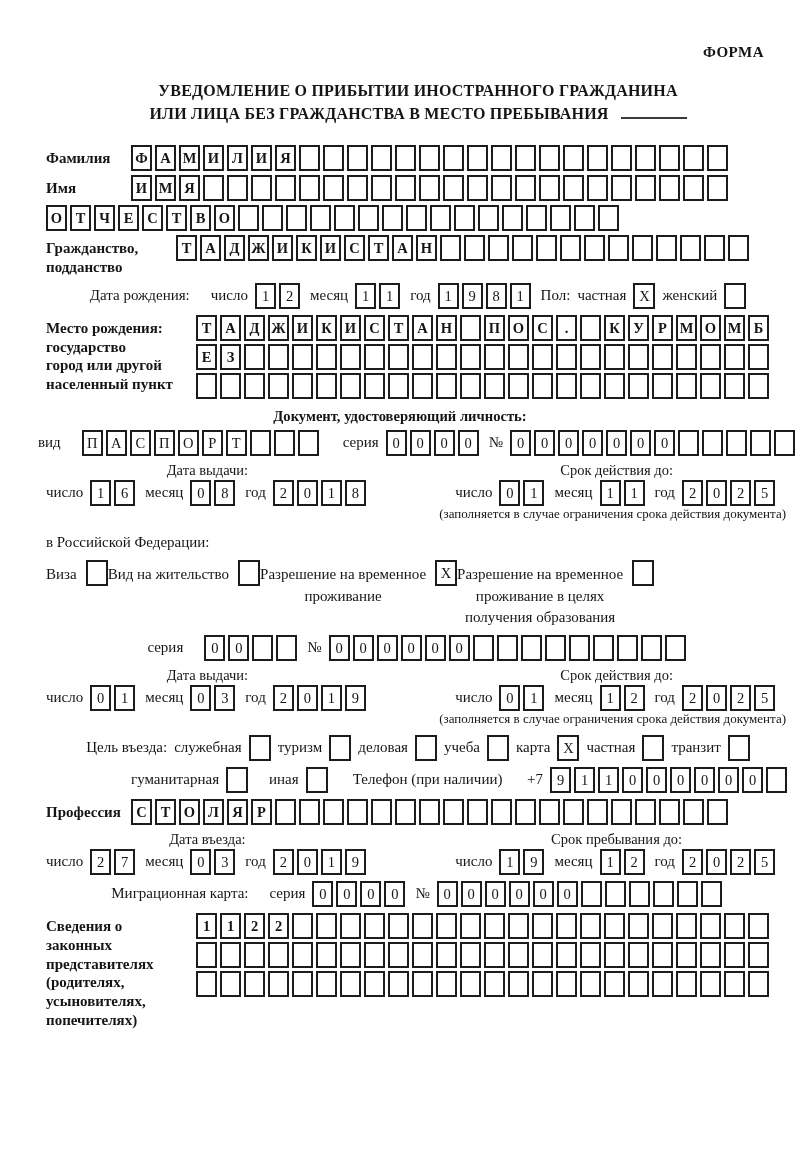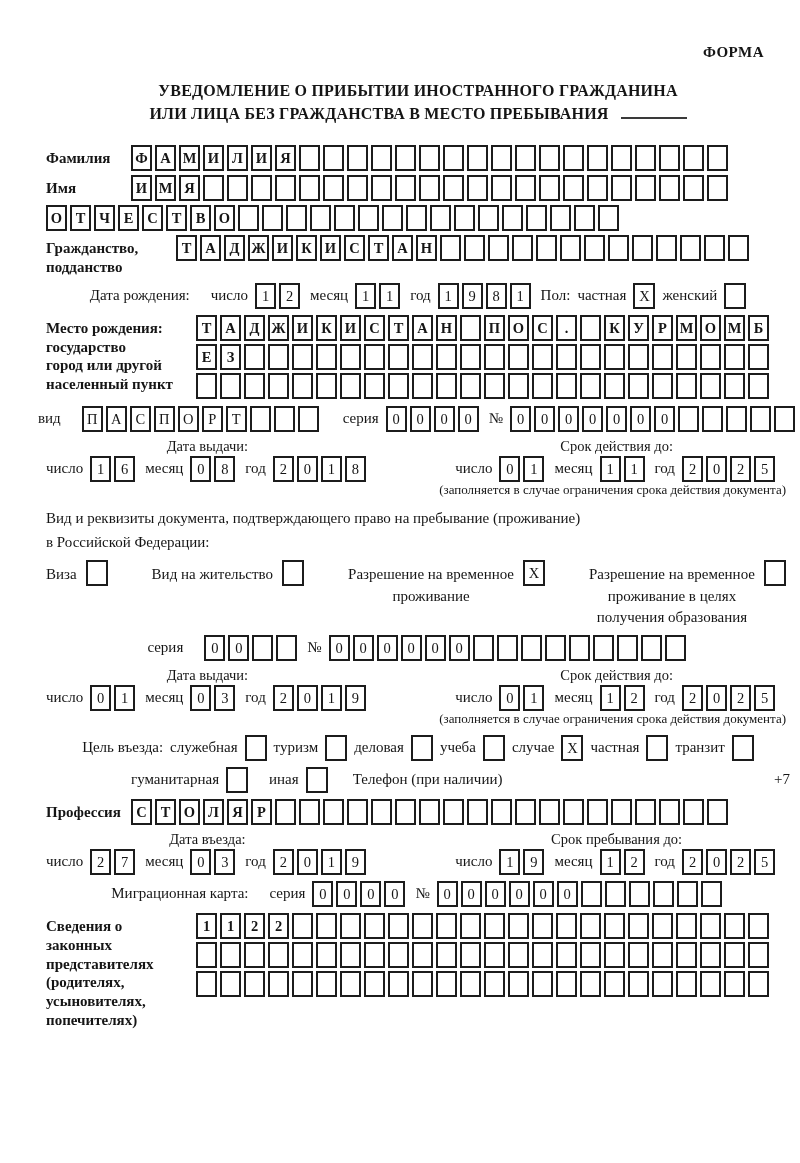--- a/index.html
+++ b/index.html
@@ -40,21 +40,21 @@
   
   .centerbold{text-align:center;font-weight:bold;font-size:14.6px;margin:6px 36px 5px 0;}
   
   .datepair{display:flex;justify-content:space-between;margin-top:6px;padding-right:12px;}
   .dgrp-title{text-align:center;font-size:14.5px;margin-bottom:1px;}
   .dgrp-fields{display:flex;align-items:flex-start;column-gap:7px;}
   .dgrp-fields .t{padding-top:4px;white-space:nowrap;}
   .fillnote{text-align:right;font-size:13px;margin-top:0;margin-bottom:8px;padding-right:4px;}
   
   .intro{line-height:1.6;margin-top:4px;}
-  .optrow{display:flex;justify-content:space-between;align-items:flex-start;margin-top:6px;padding-right:4px;}
+  .optrow{display:flex;justify-content:flex-start;align-items:flex-start;margin-top:6px;padding-right:4px;}
   .opt{display:flex;align-items:flex-start;column-gap:9px;}
   .opt .olabel{padding-top:4px;text-align:center;white-space:pre-line;line-height:1.45;}
   
   .indent{margin-left:85px;}
   .ml30{margin-left:18px;}
   .mlauto{margin-left:auto;}
   .mt6{margin-top:6px;}
 </style>
 </head>
 <body>
@@ -111,20 +111,21 @@
 государство
 город или другой
 населенный пункт</div>
       <div class="stack">
         <div class="cells"><span class="cell">Т</span><span class="cell">А</span><span class="cell">Д</span><span class="cell">Ж</span><span class="cell">И</span><span class="cell">К</span><span class="cell">И</span><span class="cell">С</span><span class="cell">Т</span><span class="cell">А</span><span class="cell">Н</span><span class="cell"></span><span class="cell">П</span><span class="cell">О</span><span class="cell">С</span><span class="cell">.</span><span class="cell"></span><span class="cell">К</span><span class="cell">У</span><span class="cell">Р</span><span class="cell">М</span><span class="cell">О</span><span class="cell">М</span><span class="cell">Б</span></div>
         <div class="cells"><span class="cell">Е</span><span class="cell">З</span><span class="cell"></span><span class="cell"></span><span class="cell"></span><span class="cell"></span><span class="cell"></span><span class="cell"></span><span class="cell"></span><span class="cell"></span><span class="cell"></span><span class="cell"></span><span class="cell"></span><span class="cell"></span><span class="cell"></span><span class="cell"></span><span class="cell"></span><span class="cell"></span><span class="cell"></span><span class="cell"></span><span class="cell"></span><span class="cell"></span><span class="cell"></span><span class="cell"></span></div>
         <div class="cells"><span class="cell"></span><span class="cell"></span><span class="cell"></span><span class="cell"></span><span class="cell"></span><span class="cell"></span><span class="cell"></span><span class="cell"></span><span class="cell"></span><span class="cell"></span><span class="cell"></span><span class="cell"></span><span class="cell"></span><span class="cell"></span><span class="cell"></span><span class="cell"></span><span class="cell"></span><span class="cell"></span><span class="cell"></span><span class="cell"></span><span class="cell"></span><span class="cell"></span><span class="cell"></span><span class="cell"></span></div>
       </div>
     </div>
 
+    <div class="centerbold">Документ, удостоверяющий личность:</div>
 
     <div class="inline">
       <span class="t">вид</span>
       <span class="cells gap-l"><span class="cell">П</span><span class="cell">А</span><span class="cell">С</span><span class="cell">П</span><span class="cell">О</span><span class="cell">Р</span><span class="cell">Т</span><span class="cell"></span><span class="cell"></span><span class="cell"></span></span>
       <span class="t gap-l">серия</span>
       <span class="cells"><span class="cell">0</span><span class="cell">0</span><span class="cell">0</span><span class="cell">0</span></span>
       <span class="t">№</span>
       <span class="cells"><span class="cell">0</span><span class="cell">0</span><span class="cell">0</span><span class="cell">0</span><span class="cell">0</span><span class="cell">0</span><span class="cell">0</span><span class="cell"></span><span class="cell"></span><span class="cell"></span><span class="cell"></span><span class="cell"></span></span>
     </div>
 
@@ -148,21 +149,20 @@
           <span class="t">месяц</span>
           <span class="cells"><span class="cell">1</span><span class="cell">1</span></span>
           <span class="t">год</span>
           <span class="cells"><span class="cell">2</span><span class="cell">0</span><span class="cell">2</span><span class="cell">5</span></span>
         </div>
       </div>
     </div>
     <div class="fillnote">(заполняется в случае ограничения срока действия документа)</div>
 
     <div class="intro">
-      <div>Вид и реквизиты документа, подтверждающего право на пребывание (проживание)</div>
       <div>в Российской Федерации:</div>
     </div>
 
     <div class="optrow">
       <div class="opt">
         <span class="olabel">Виза</span>
         <span class="cb"></span>
       </div>
       <div class="opt">
         <span class="olabel">Вид на жительство</span>
@@ -217,35 +217,36 @@
     <div class="inline">
       <span class="t">Цель въезда:</span>
       <span class="t">служебная</span>
       <span class="cb"></span>
       <span class="t">туризм</span>
       <span class="cb"></span>
       <span class="t">деловая</span>
       <span class="cb"></span>
       <span class="t">учеба</span>
       <span class="cb"></span>
-      <span class="t">случае</span>
+      <span class="t">карта</span>
       <span class="cb">X</span>
       <span class="t">частная</span>
       <span class="cb"></span>
       <span class="t">транзит</span>
       <span class="cb"></span>
     </div>
 
     <div class="inline indent mt6">
       <span class="t">гуманитарная</span>
       <span class="cb"></span>
       <span class="t gap-l">иная</span>
       <span class="cb"></span>
       <span class="t ml30">Телефон (при наличии)</span>
       <span class="t mlauto">+7</span>
+      <span class="cells"><span class="cell">9</span><span class="cell">1</span><span class="cell">1</span><span class="cell">0</span><span class="cell">0</span><span class="cell">0</span><span class="cell">0</span><span class="cell">0</span><span class="cell">0</span><span class="cell"></span></span>
     </div>
 
     <div class="row mt6">
       <div class="rlabel w85">Профессия</div>
       <div class="cells"><span class="cell">С</span><span class="cell">Т</span><span class="cell">О</span><span class="cell">Л</span><span class="cell">Я</span><span class="cell">Р</span><span class="cell"></span><span class="cell"></span><span class="cell"></span><span class="cell"></span><span class="cell"></span><span class="cell"></span><span class="cell"></span><span class="cell"></span><span class="cell"></span><span class="cell"></span><span class="cell"></span><span class="cell"></span><span class="cell"></span><span class="cell"></span><span class="cell"></span><span class="cell"></span><span class="cell"></span><span class="cell"></span><span class="cell"></span></div>
     </div>
 
     <div class="datepair">
       <div>
         <div class="dgrp-title">Дата въезда:</div>

